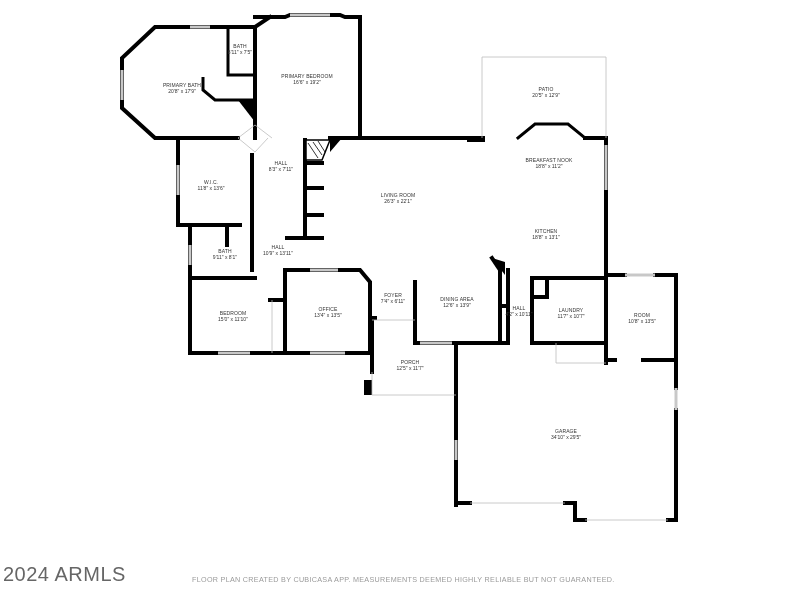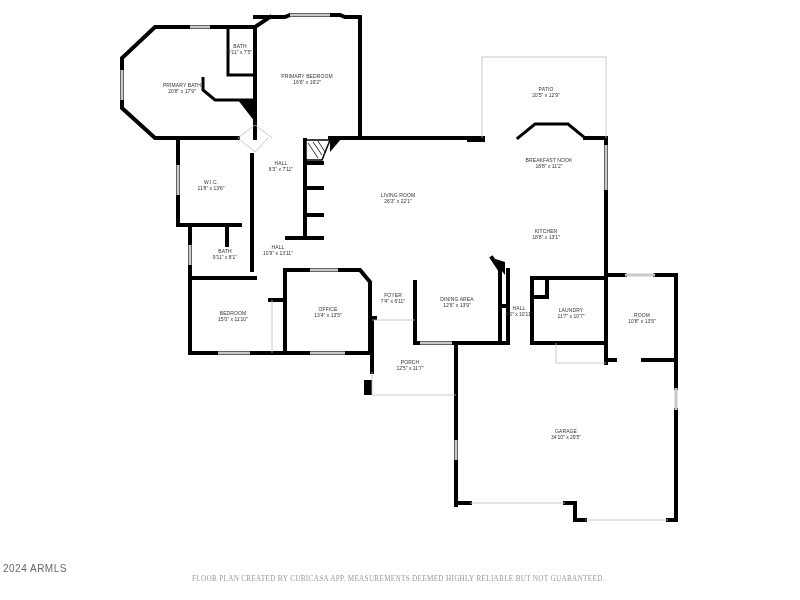--- a/index.html
+++ b/index.html
@@ -1,22 +1,22 @@
 <!DOCTYPE html>
 <html><head>
 <meta charset="utf-8">
 <style>
   html,body{margin:0;padding:0;background:#fff;}
   body{width:800px;height:600px;position:relative;overflow:hidden;font-family:"Liberation Sans",sans-serif;}
   #plan{position:absolute;left:0;top:0;width:800px;height:600px;}
   .lbl{position:absolute;transform:translate(-50%,-50%);text-align:center;color:#333;font-size:5px;line-height:6px;white-space:nowrap;}
   .lbl .n{display:block;text-transform:uppercase;letter-spacing:0.1px;}
   .lbl .d{display:block;}
-  .watermark{position:absolute;left:3px;top:563px;font-size:10px;color:#666;letter-spacing:0.5px;}
-  .disclaimer{position:absolute;left:192px;top:575px;font-size:7.2px;color:#9a9a9a;letter-spacing:0.3px;font-family:Liberation Serif, serif;}
+  .watermark{position:absolute;left:3px;top:563px;font-size:20px;color:#666;letter-spacing:0.5px;}
+  .disclaimer{position:absolute;left:192px;top:575px;font-size:7.2px;color:#9a9a9a;letter-spacing:0.3px;}
 </style>
 </head>
 <body>
 
 <svg id="plan" viewBox="0 0 800 600" xmlns="http://www.w3.org/2000/svg">
   <g fill="none" stroke="#000" stroke-width="4" stroke-linecap="square">
 
     <polyline points="255,27 155,27 122,58 122,108 155,138 178,138"></polyline>
 
     <polyline points="255,27 255,138"></polyline>

